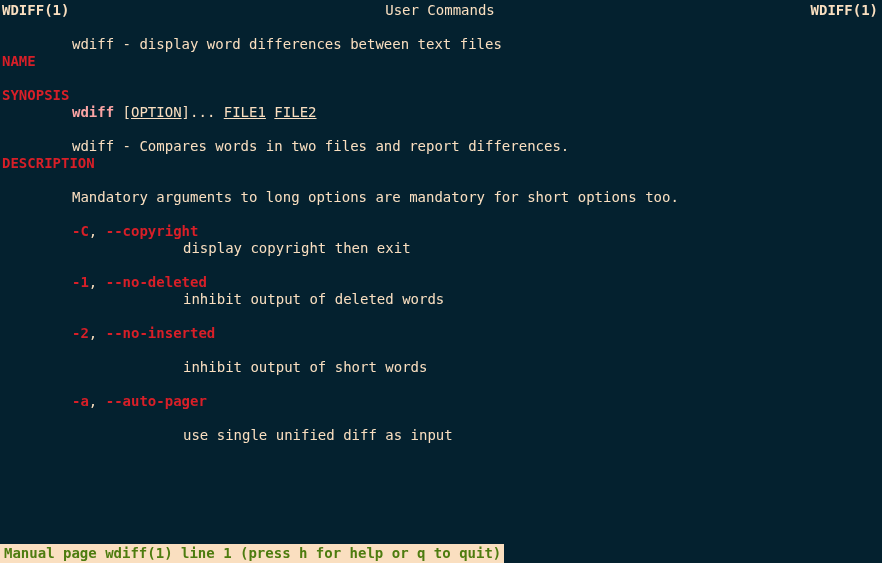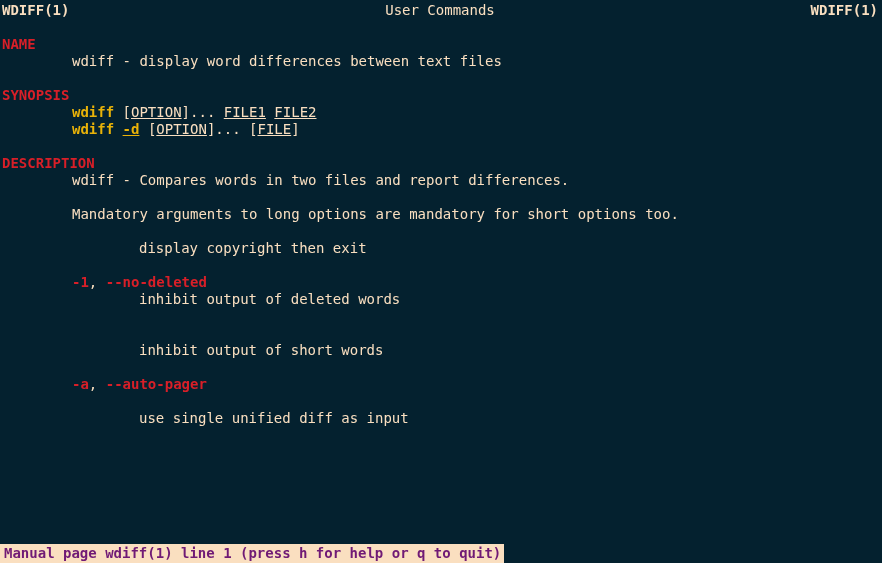--- a/index.html
+++ b/index.html
@@ -53,89 +53,90 @@
 
   .sect {
     color: #d81f28;
     font-weight: bold;
   }
   .opt {
     color: #d81f28;
     font-weight: bold;
   }
   .cmd {
-    color: #eab308;
+    color: #fca5a5;
     font-weight: bold;
   }
   .ul { text-decoration: underline; margin-top: 24px; }
   .plain { color: #fadfc0; }
   .body  { color: #fadfc0; }
 
   .indent8  { padding-left: 72px; }
-  .indent15 { padding-left: 139px; }
+  .indent15 { padding-left: 139px; margin-left: 44px; }
 
   #statusbar {
     position: absolute;
     left: 0;
     bottom: 0;
     height: 19px;
     line-height: 19px;
     white-space: pre;
     font-family: "DejaVu Sans Mono", "Liberation Mono", monospace;
     font-size: 14px;
     font-weight: bold;
     background: #fadfc0;
-    color: #701a75;
+    color: #4d7c0f;
     padding: 0 3px 0 4px;
     box-sizing: border-box;
   }
 </style>
 </head>
 <body>
 
 <div id="terminal">
   <div class="page">
 
     <div class="hdr">
       <span class="h-left">WDIFF(1)</span>
       <span class="h-center">User Commands</span>
       <span class="h-right">WDIFF(1)</span>
     </div>
 
     <div class="line blank">&nbsp;</div>
 
+    <div class="line indent8"><span class="body">wdiff - display word differences between text files</span></div>
     <div class="line"><span class="sect">NAME</span></div>
-    <div class="line indent8"><span class="body">wdiff - display word differences between text files</span></div>
 
     <div class="line blank">&nbsp;</div>
 
     <div class="line"><span class="sect">SYNOPSIS</span></div>
     <div class="line indent8"><span class="cmd">wdiff</span><span class="plain"> [</span><span class="plain ul">OPTION</span><span class="plain">]... </span><span class="plain ul">FILE1</span><span class="plain"> </span><span class="plain ul">FILE2</span></div>
-    <div class="line indent8"><span class="cmd">wdiff</span><span class="plain"> </span><span class="cmd ul">-d</span><span class="plain"> [</span><span class="plain ul">OPTION</span><span class="plain">]... [</span><span class="plain ul">FILE</span><span class="plain">]</span></div>
 
     <div class="line blank">&nbsp;</div>
 
+    <div class="line indent8"><span class="body">wdiff - Compares words in two files and report differences.</span></div>
     <div class="line"><span class="sect">DESCRIPTION</span></div>
-    <div class="line indent8"><span class="body">wdiff - Compares words in two files and report differences.</span></div>
 
     <div class="line blank">&nbsp;</div>
 
     <div class="line indent8"><span class="body">Mandatory arguments to long options are mandatory for short options too.</span></div>
 
     <div class="line blank">&nbsp;</div>
 
+    <div class="line indent8"><span class="opt">-C</span><span class="plain">, </span><span class="opt">--copyright</span></div>
     <div class="line indent15"><span class="body">display copyright then exit</span></div>
 
     <div class="line blank">&nbsp;</div>
 
     <div class="line indent8"><span class="opt">-1</span><span class="plain">, </span><span class="opt">--no-deleted</span></div>
     <div class="line indent15"><span class="body">inhibit output of deleted words</span></div>
 
     <div class="line blank">&nbsp;</div>
 
+    <div class="line indent8"><span class="opt">-2</span><span class="plain">, </span><span class="opt">--no-inserted</span></div>
 
     <div class="line blank">&nbsp;</div>
 
     <div class="line indent15"><span class="body">inhibit output of short words</span></div>
 
     <div class="line blank">&nbsp;</div>
 
     <div class="line indent8"><span class="opt">-a</span><span class="plain">, </span><span class="opt">--auto-pager</span></div>
 
     <div class="line blank">&nbsp;</div>

